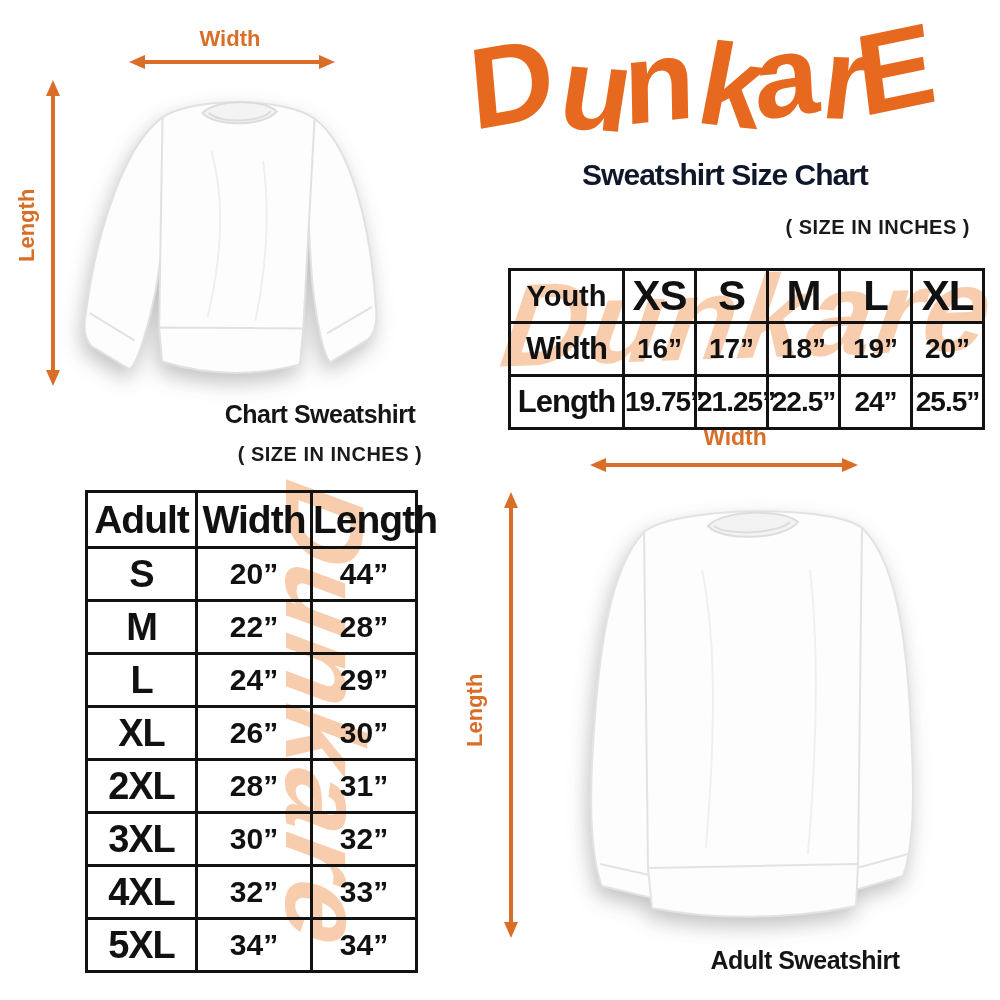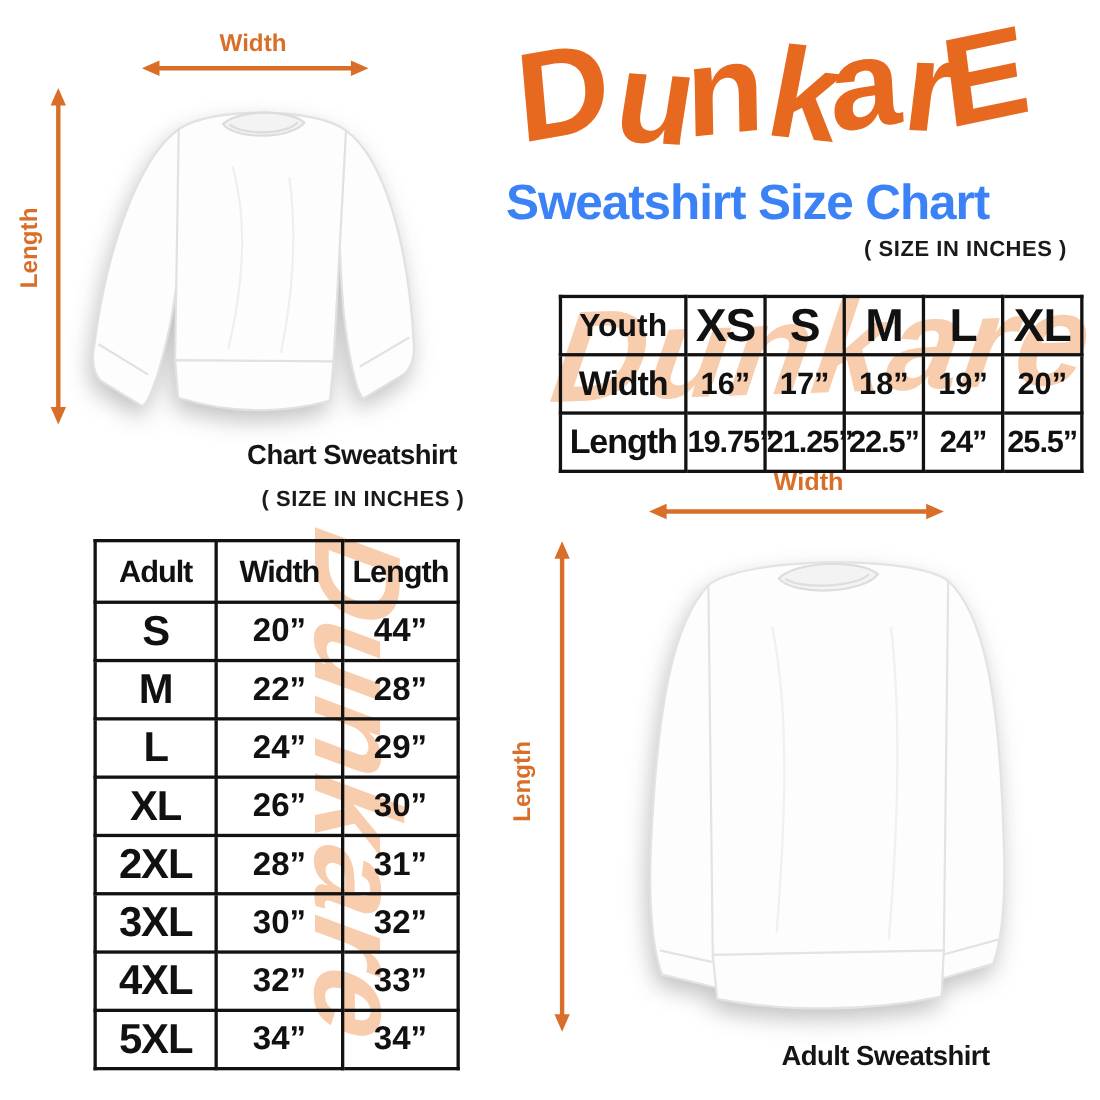--- a/index.html
+++ b/index.html
@@ -9,21 +9,21 @@
   }
   .abs{position:absolute;}
 
   
   .meas-label{color:#D96E28;font-weight:bold;font-size:22px;text-align:center;}
   .v-label{writing-mode:vertical-rl;transform:rotate(180deg);text-align:center;
            display:flex;align-items:center;justify-content:center;}
 
   
   .caption{font-weight:bold;font-size:25px;color:#151515;text-align:center;letter-spacing:-0.5px;}
-  .title{font-weight:bold;font-size:45px;color:#3b82f6;letter-spacing:-1px;}
+  .title{font-weight:bold;font-size:30px;color:#0f172a;text-align:center;letter-spacing:-1px;}
   .inches-note{font-weight:bold;font-size:20px;color:#1a1a1a;letter-spacing:0.5px;}
 
   
   .wm{color:#F7CDAE;font-weight:bold;font-style:italic;white-space:nowrap;
       z-index:0;pointer-events:none;line-height:1;}
   .wm-youth{font-size:118px;transform:skewX(-10deg) rotate(-2deg);letter-spacing:2px;}
   .wm-adult{width:480px;height:170px;font-size:112px;text-align:center;
             transform:rotate(90deg) skewX(-10deg);letter-spacing:2px;}
 
   
@@ -34,21 +34,21 @@
   .youth-table tr{height:53px;}
   .c-head{font-size:29px;font-weight:bold;}
   .c-size{font-size:42px;font-weight:bold;letter-spacing:-1px;}
   .c-rowlabel{font-size:31px;font-weight:bold;letter-spacing:-1px;}
   .c-val{font-size:28px;font-weight:bold;}
   .c-val-sm{font-size:28px;font-weight:bold;letter-spacing:-1px;}
 
   .adult-table{left:85px;top:470px;width:330px;}
   .adult-table tr{height:53px;}
   .adult-table tr:first-child{height:56px;}
-  .a-head{font-size:28px;font-weight:bold;letter-spacing:-1px;}
+  .a-head{font-size:39px;font-weight:bold;letter-spacing:-1px;}
   .a-size{font-size:38px;font-weight:bold;letter-spacing:-1px;}
   .a-val{font-size:30px;font-weight:bold;}
 
   
   .shirt-svg{filter:drop-shadow(-3px 9px 10px rgba(40,40,40,0.28));}
 </style>
 </head>
 <body>
 
 <div class="canvas">

